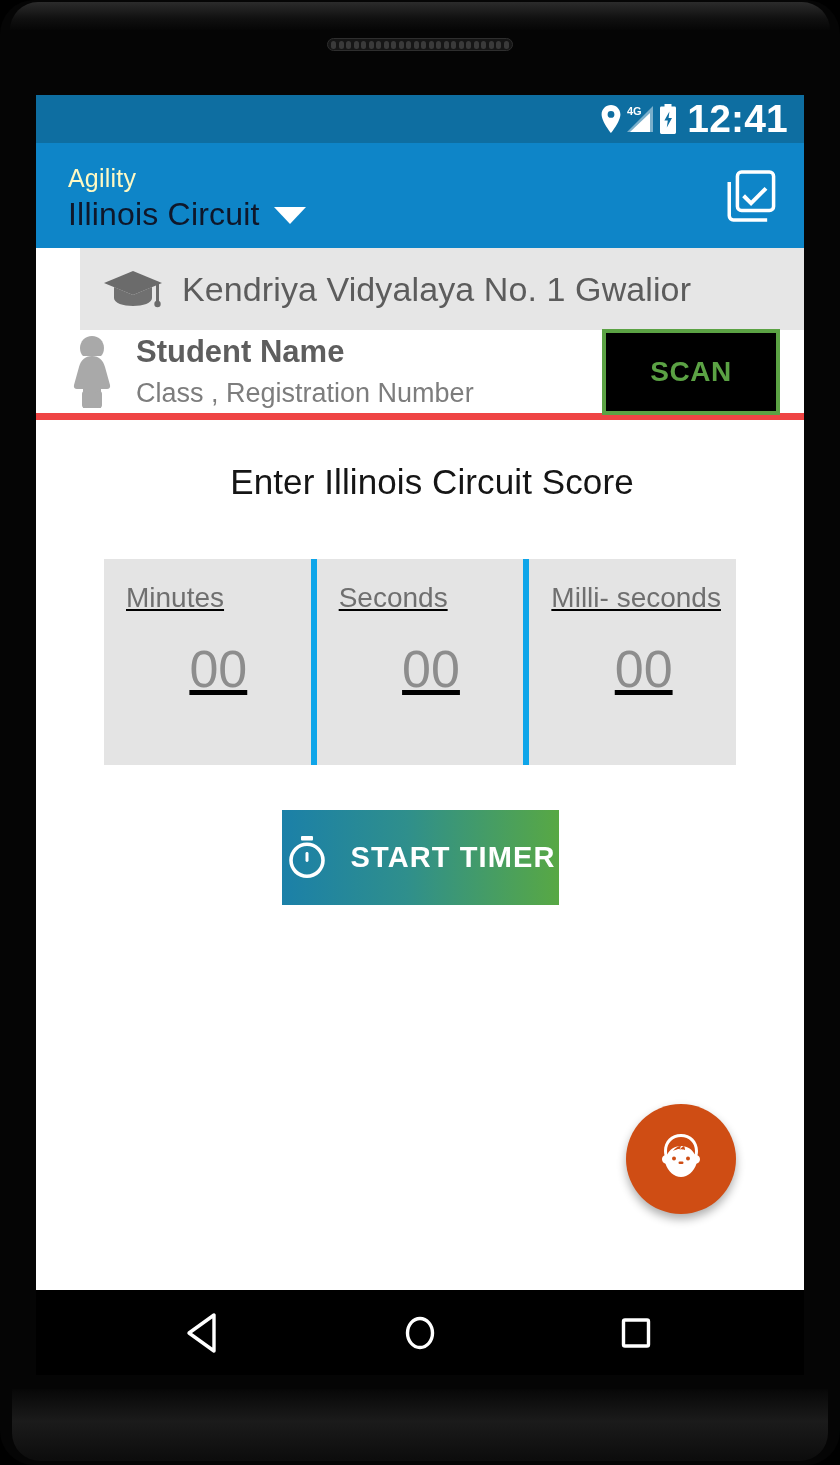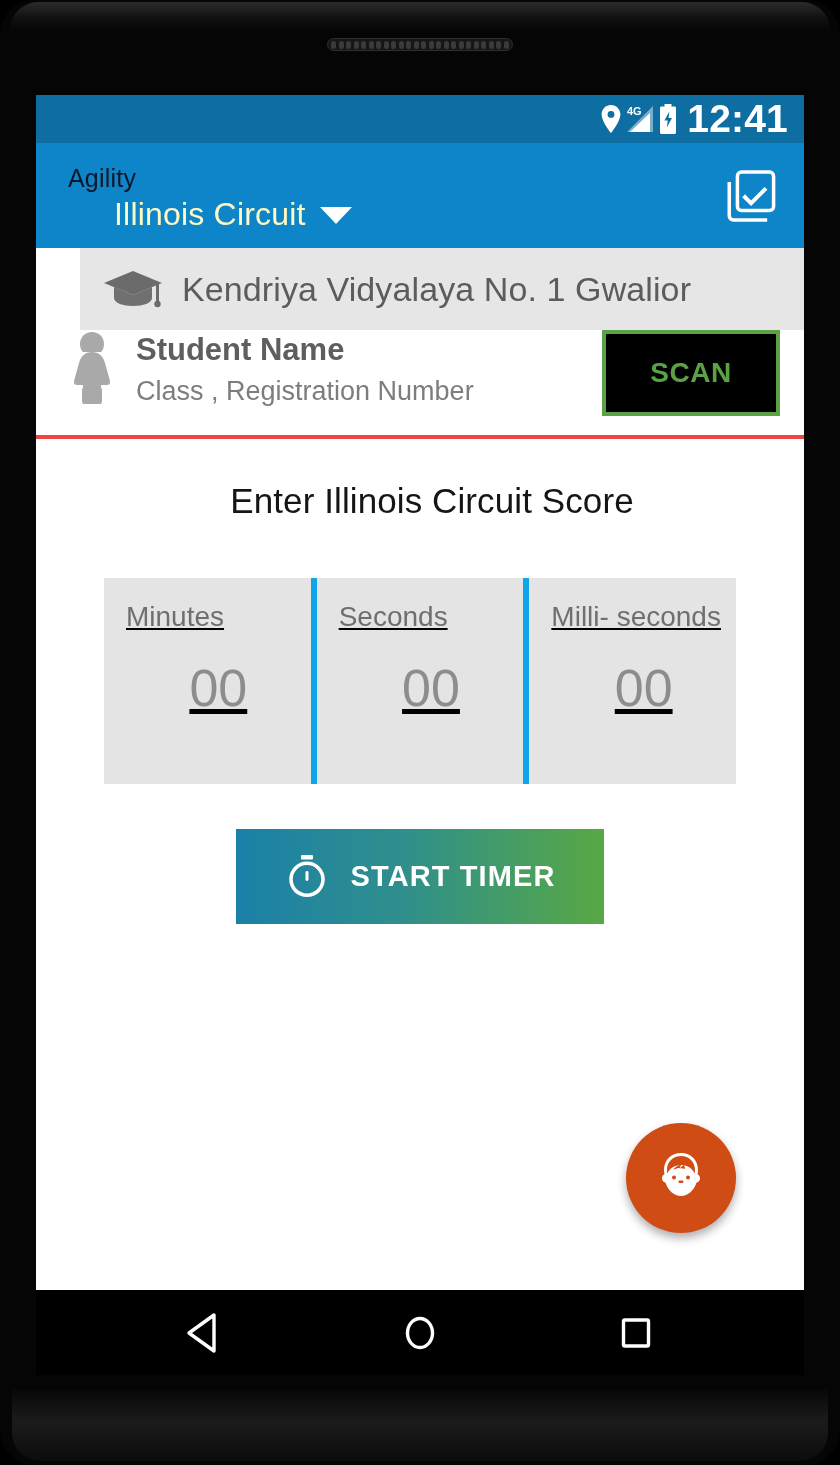--- a/index.html
+++ b/index.html
@@ -88,37 +88,36 @@
   #app-bar {
     height: 105px;
     background: #0e85c8;
     display: flex;
     align-items: center;
     padding: 0 24px 0 32px;
     position: relative;
   }
   #app-bar-titles { flex: 1; padding-top: 4px; }
   #app-bar-subtitle {
-    color: #0f172a;
+    color: #fef9c3;
     font-size: 25px;
     line-height: 30px;
     letter-spacing: 0.2px;
   }
   #app-bar-title-row {
     display: flex;
     align-items: center;
     gap: 14px;
     margin-top: 2px;
   }
   #app-bar-title {
-    color: #fef9c3;
+    color: #0f172a;
     font-size: 32px;
     line-height: 38px;
     letter-spacing: 0.2px;
-    margin-left: 46px;
   }
   #dropdown-caret {
     width: 0; height: 0;
     border-left: 16px solid transparent;
     border-right: 16px solid transparent;
     border-top: 17px solid #ffffff;
     margin-top: 4px;
   }
   #app-bar-action { width: 56px; height: 56px; }
 
@@ -133,26 +132,26 @@
     margin-left: 44px;
   }
   #school-name {
     color: #5c5c5c;
     font-size: 34px;
     letter-spacing: 0.1px;
   }
 
   
   #student-row {
-    height: 109px;
+    height: 90px;
     background: #ffffff;
     display: flex;
-    align-items: flex-start;
+    align-items: center;
     padding: 0 24px 0 32px;
-    border-bottom: 4px solid #ef4444;
+    border-bottom: 7px solid #ef4444;
     position: relative;
   }
   #student-avatar-icon { width: 48px; margin-right: 20px; }
   #student-text { flex: 1; }
   #student-name {
     color: #5e5e5e;
     font-size: 31px;
     font-weight: bold;
     line-height: 40px;
   }
@@ -215,21 +214,21 @@
     color: #8d8d8d;
     font-size: 52px;
     line-height: 60px;
     margin-top: 24px;
     text-align: center;
   }
 
   
   #start-timer-button {
     margin: 45px auto 0 auto;
-    width: 368px; height: 95px;
+    width: 277px; height: 95px;
     background: linear-gradient(90deg,#1b80a8 0%,#2f8f8c 45%,#58a844 100%);
     display: flex;
     align-items: center;
     justify-content: center;
     gap: 22px;
     cursor: pointer;
   }
   #start-timer-label {
     color: #ffffff;
     font-size: 29px;

